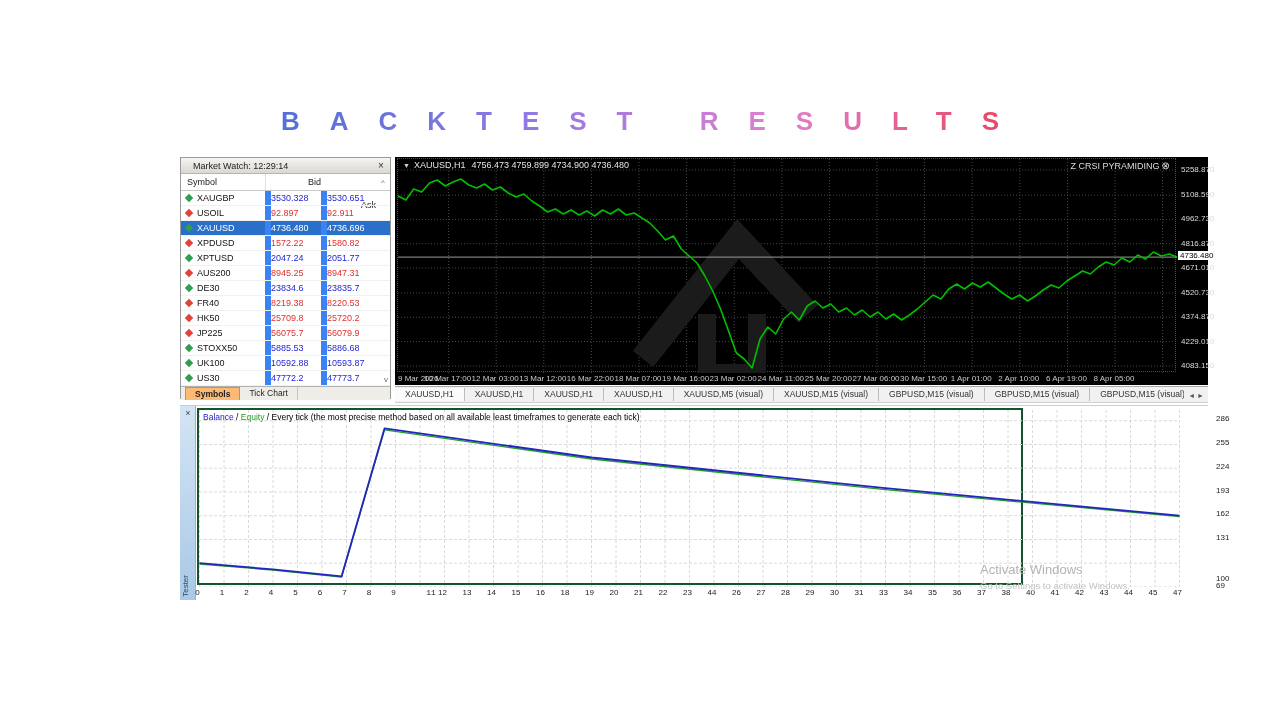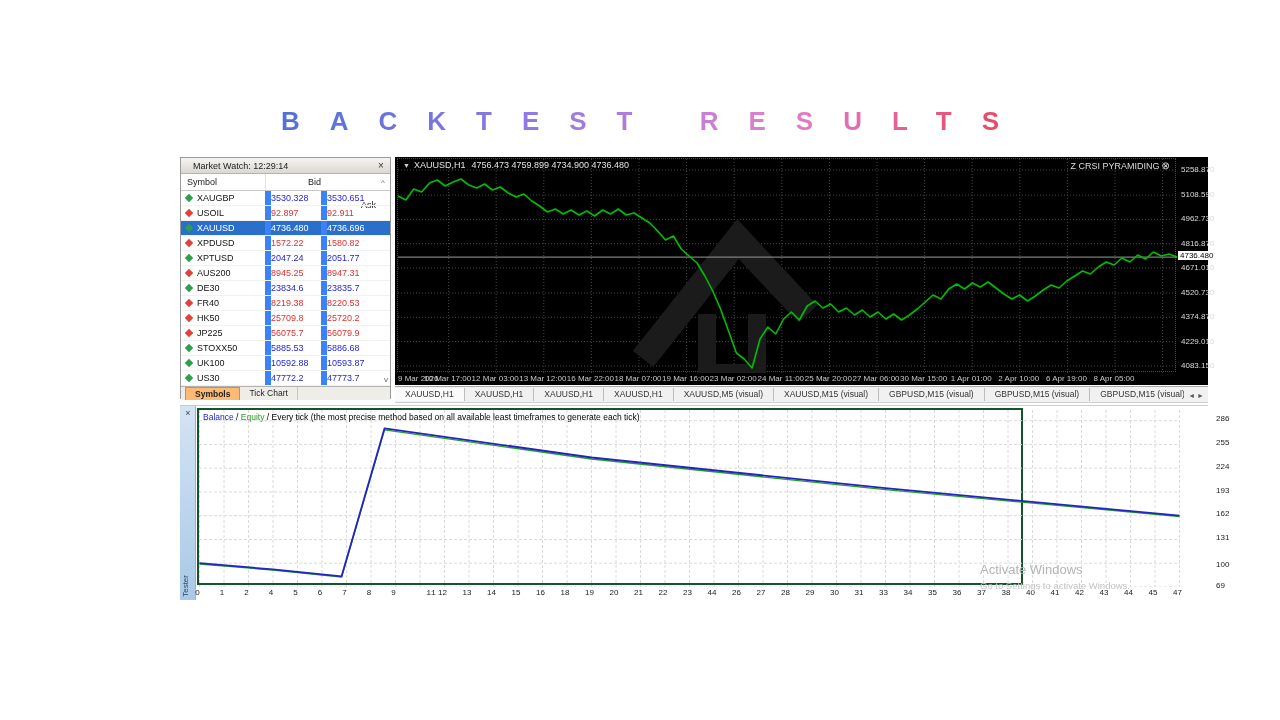--- a/index.html
+++ b/index.html
@@ -434,20 +434,20 @@
         <span style="left: 956px;">45</span>
         <span style="left: 980.5px;">47</span>
       </div>
     <div class="t-ylabels">
         <div style="top: 6.2px;">286</div>
         <div style="top: 30px;">255</div>
         <div style="top: 53.7px;">224</div>
         <div style="top: 77.5px;">193</div>
         <div style="top: 101.2px;">162</div>
         <div style="top: 125px;">131</div>
-        <div style="top: 152px;">100</div>
+        <div style="top: 166px;">100</div>
         <div style="top: 172.5px;">69</div>
       </div>
     <div class="activate">Activate Windows</div>
     <div class="activate2">Go to Settings to activate Windows.</div>
   </div>
 
 </div>
 
 </body></html>

